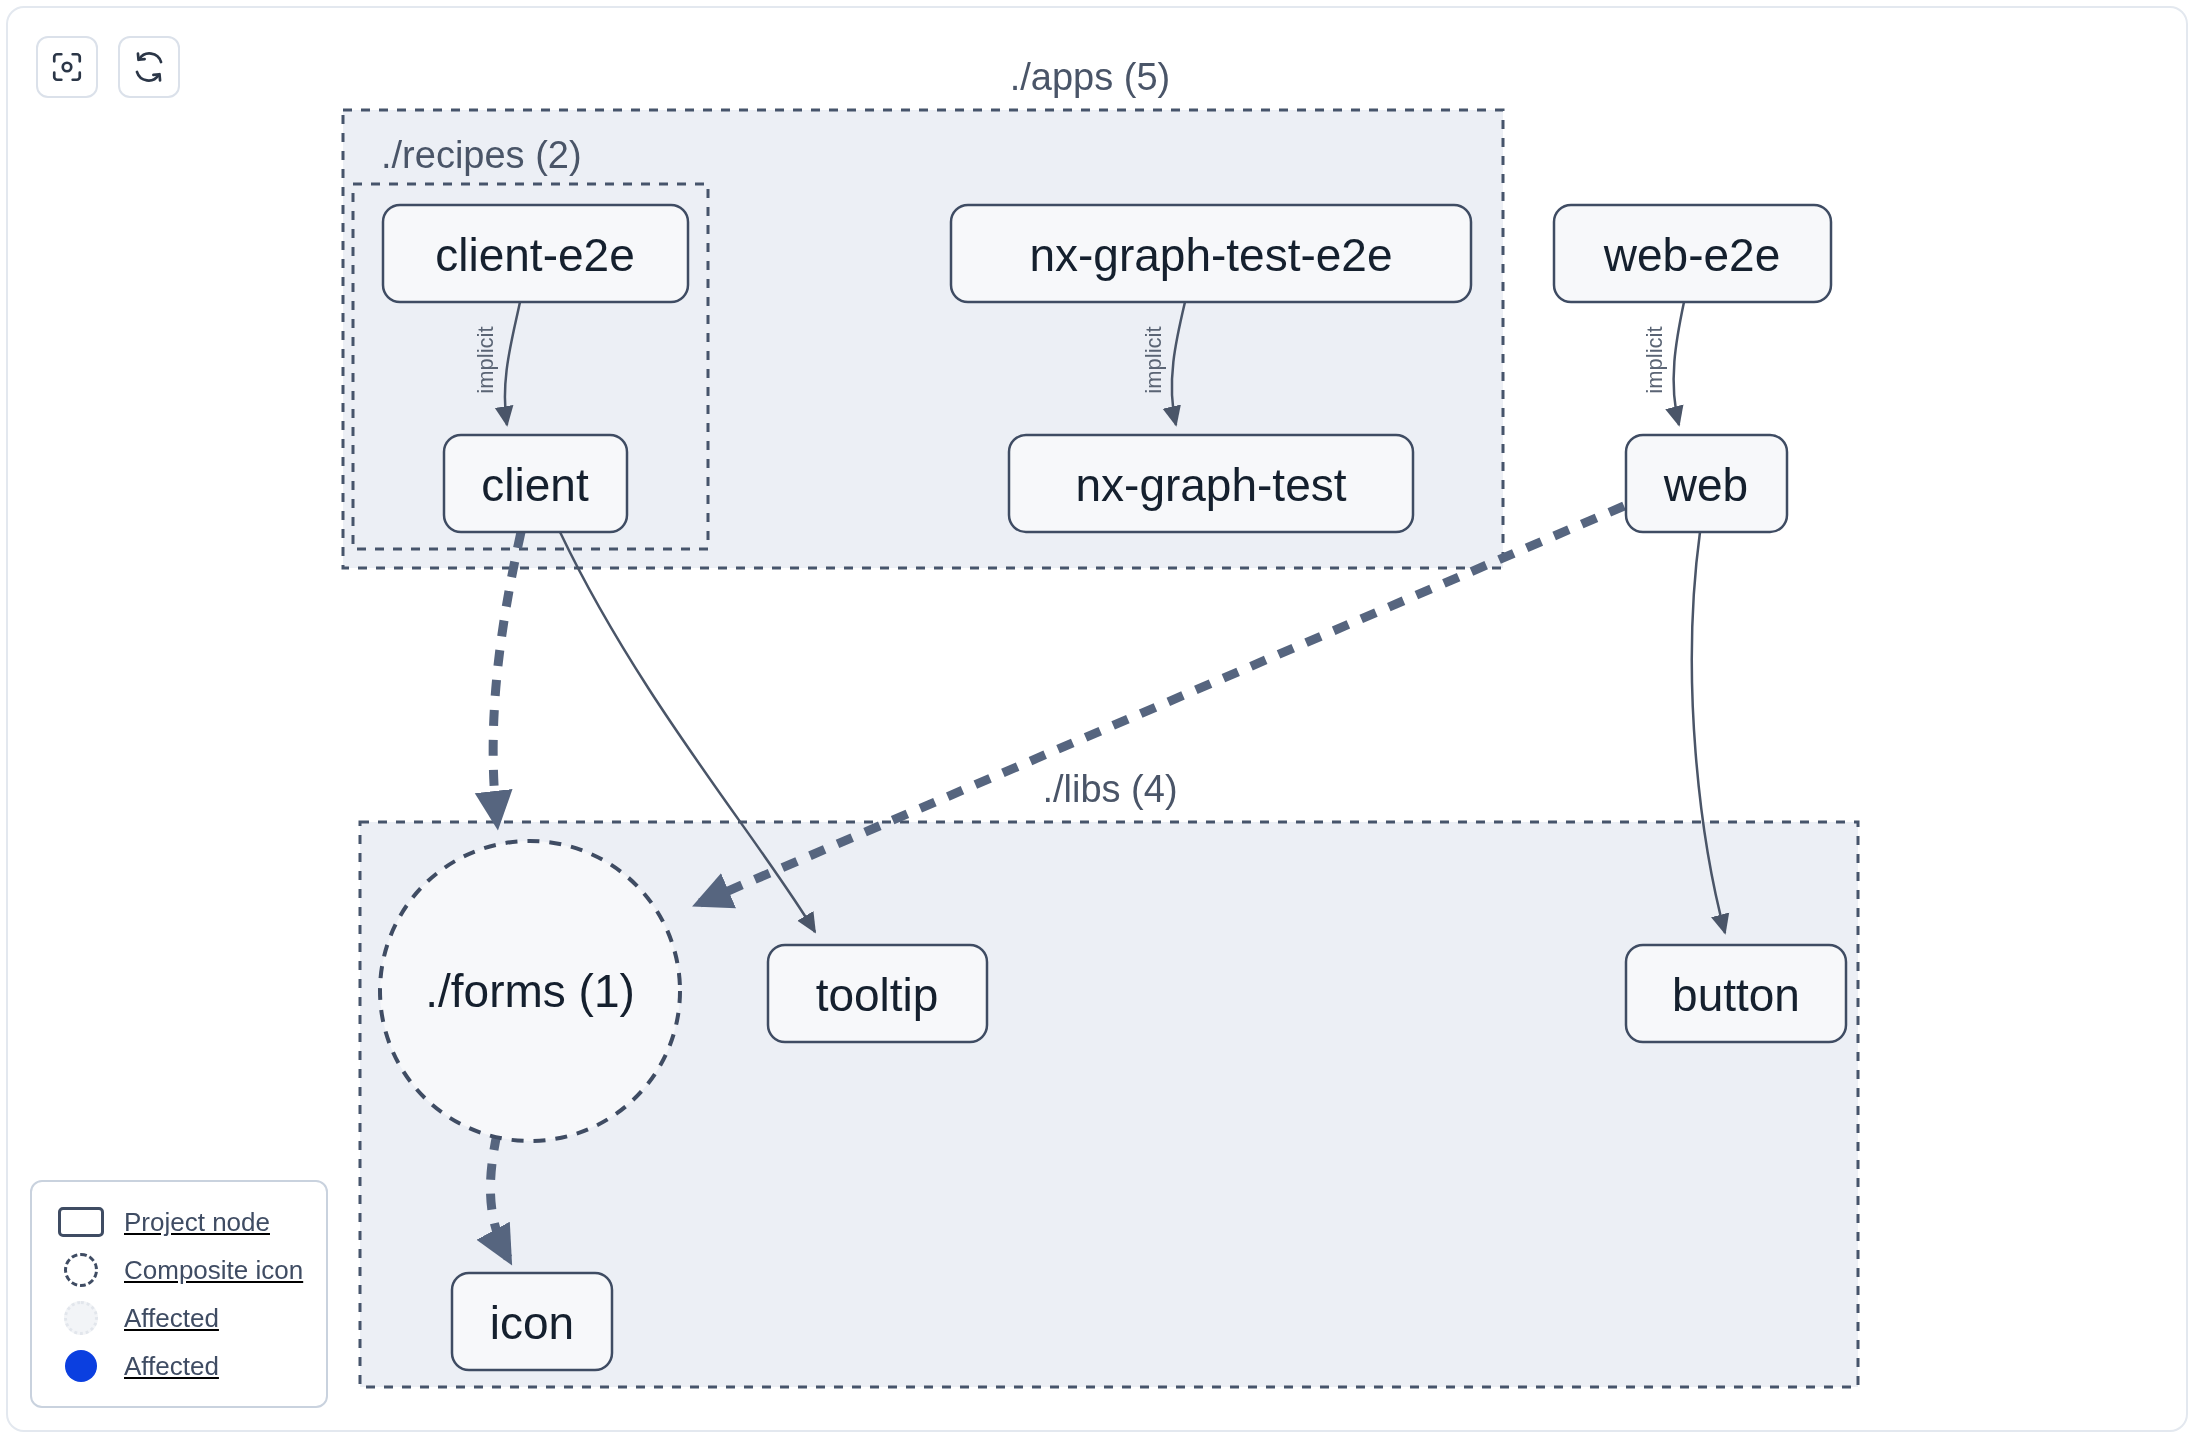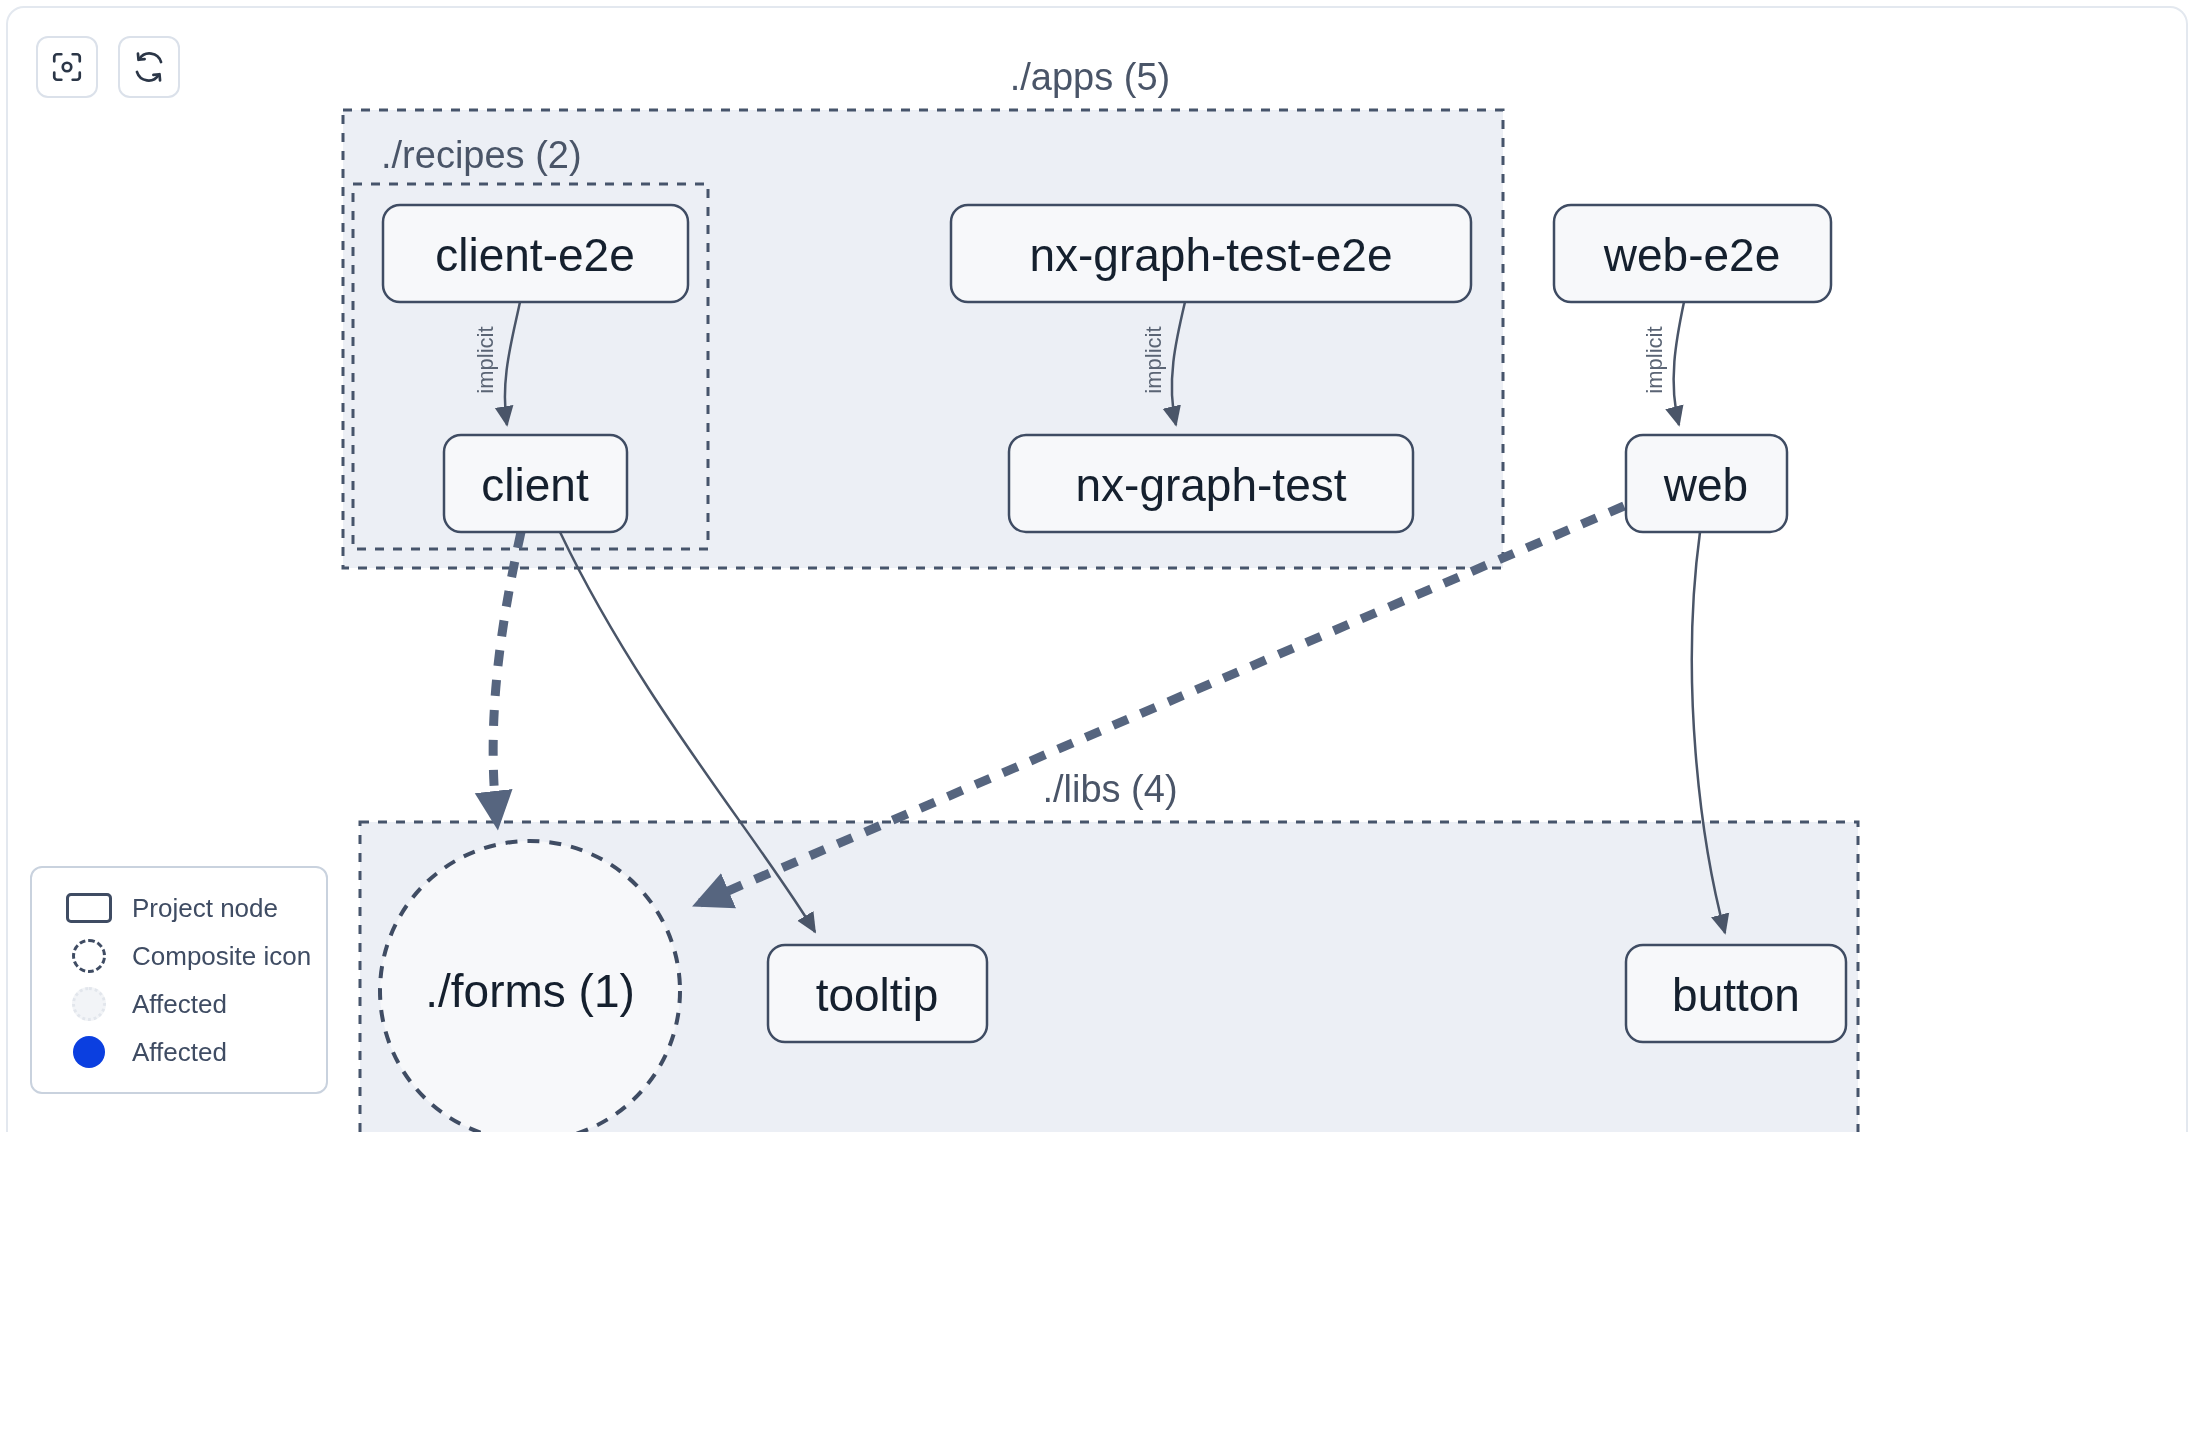--- a/index.html
+++ b/index.html
@@ -5,21 +5,21 @@
 <style>
   html, body {
     margin: 0;
     padding: 0;
     background: #ffffff;
     font-family: "Liberation Sans", sans-serif;
   }
   #app {
     position: relative;
     width: 2200px;
-    height: 1132px;
+    height: 1446px;
     background: #ffffff;
     overflow: hidden;
   }
   
   .page-frame {
     position: absolute;
     left: 6px;
     top: 6px;
     width: 2182px;
     height: 1426px;
@@ -129,23 +129,24 @@
 
   
   .legend {
     position: absolute;
     left: 30px;
     bottom: 38px;
     width: 298px;
     border: 2px solid #c9d2de;
     border-radius: 12px;
     background: #ffffff;
-    padding: 16px 26px;
+    padding: 16px 18px;
     box-sizing: border-box;
     z-index: 40;
+    text-decoration: underline;
   }
   .legend-row {
     display: flex;
     align-items: center;
     height: 48px;
   }
   .legend-swatch {
     width: 62px;
     display: flex;
     align-items: center;

